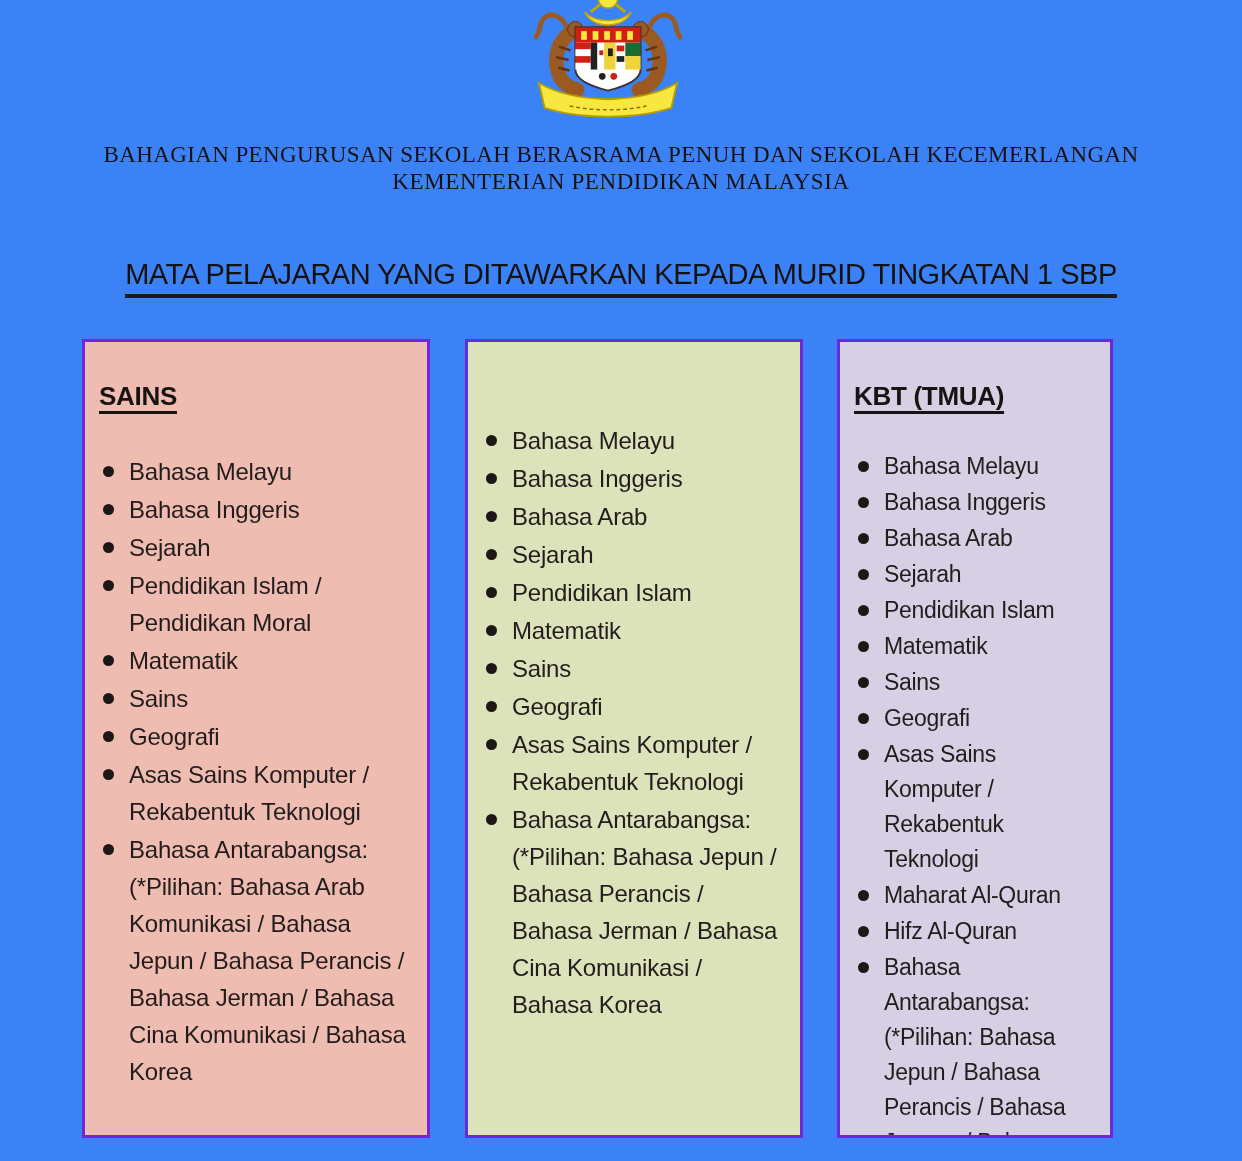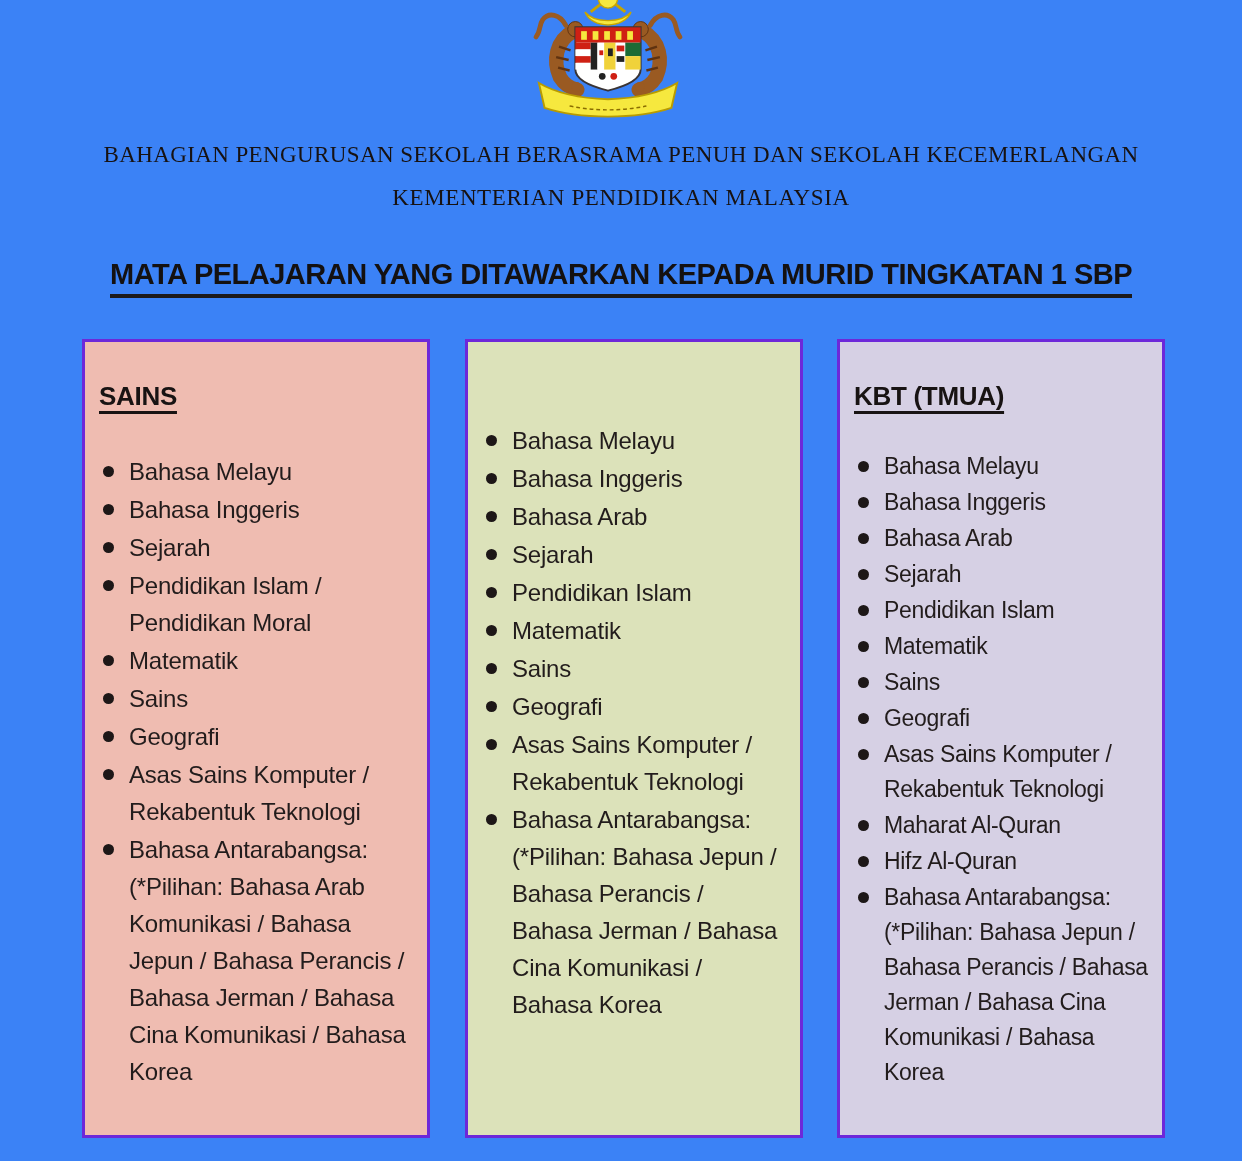--- a/index.html
+++ b/index.html
@@ -33,51 +33,51 @@
     color: #171212;
   }
   .org-line1 {
     font-size: 23px;
     letter-spacing: 0.4px;
     white-space: nowrap;
   }
   .org-line2 {
     font-size: 23px;
     letter-spacing: 0.6px;
-    margin-top: 17px;
+    margin-top: 1px;
     white-space: nowrap;
   }
   .doc-title-wrap {
     position: absolute;
     top: 258px;
     left: 0;
     width: 100%;
     text-align: center;
   }
   .doc-title {
     display: inline-block;
     font-size: 29px;
-    font-weight: bold;
+    font-weight: normal;
     letter-spacing: -0.5px;
     color: #141111;
     border-bottom: 4px solid #1d1a1a;
     padding-bottom: 3px;
     white-space: nowrap;
   }
   .card {
     position: absolute;
     top: 339px;
     height: 799px;
     border: 3px solid #6d28d9;
     padding: 39px 14px 0 14px;
     overflow: hidden;
   }
   .card-sains { left: 82px;  width: 348px; }
   .card-agama { left: 465px; width: 338px; }
-  .card-kbt   { left: 837px; width: 328px; }
+  .card-kbt   { left: 837px; width: 276px; }
   .card-heading {
     font-size: 26px;
     font-weight: bold;
     color: #181313;
     text-decoration: underline;
     text-decoration-thickness: 3px;
     text-underline-offset: 6px;
     letter-spacing: -0.3px;
   }
   ul.subject-list {

